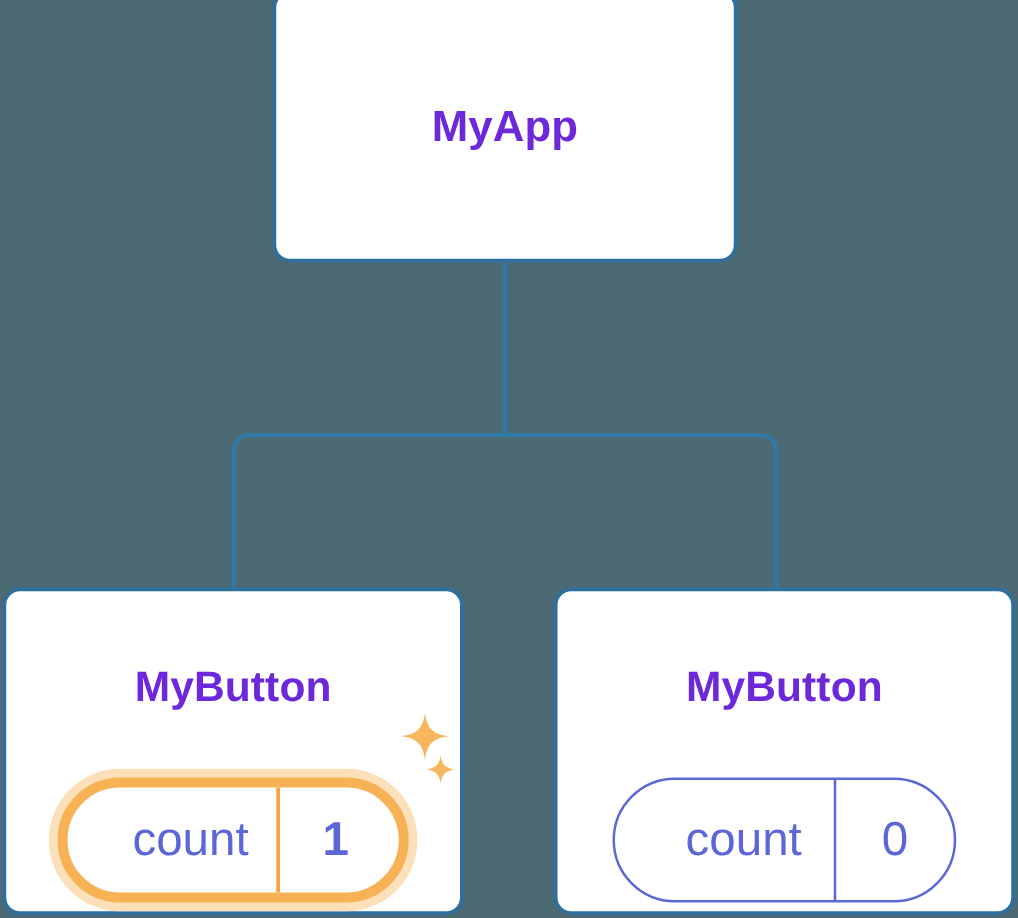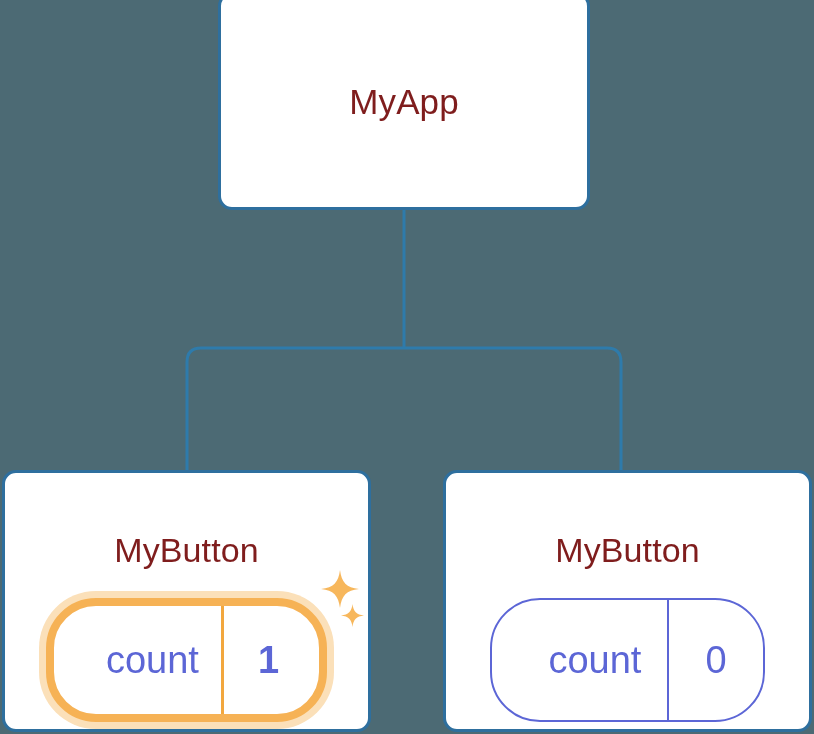--- a/index.html
+++ b/index.html
@@ -48,23 +48,23 @@
     left: 218px;
     top: -8px;
     width: 372px;
     height: 218px;
     display: flex;
     align-items: center;
     justify-content: center;
   }
 
   .node-title {
-    color: #7f1d1d;
+    color: #6d28d9;
     font-size: 35px;
-    font-weight: 400;
+    font-weight: 700;
     letter-spacing: 0.1px;
     line-height: 1;
     white-space: nowrap;
   }
 
   
   .child-card {
     top: 470px;
     height: 262px;
     padding-top: 60px;
@@ -81,23 +81,24 @@
   
   .state-pill-wrap {
     position: relative;
     margin-top: 31px;
   }
 
   .state-pill {
     position: relative;
     display: flex;
     align-items: stretch;
-    height: 124px;
+    height: 100px;
     border-radius: 50px;
     background: #ffffff;
+    margin-top: 24px;
   }
 
   
   .state-pill.plain {
     border: 2px solid #5c66d6;
   }
 
   
   .state-pill.highlight {
     border: 8px solid #f6b255;

